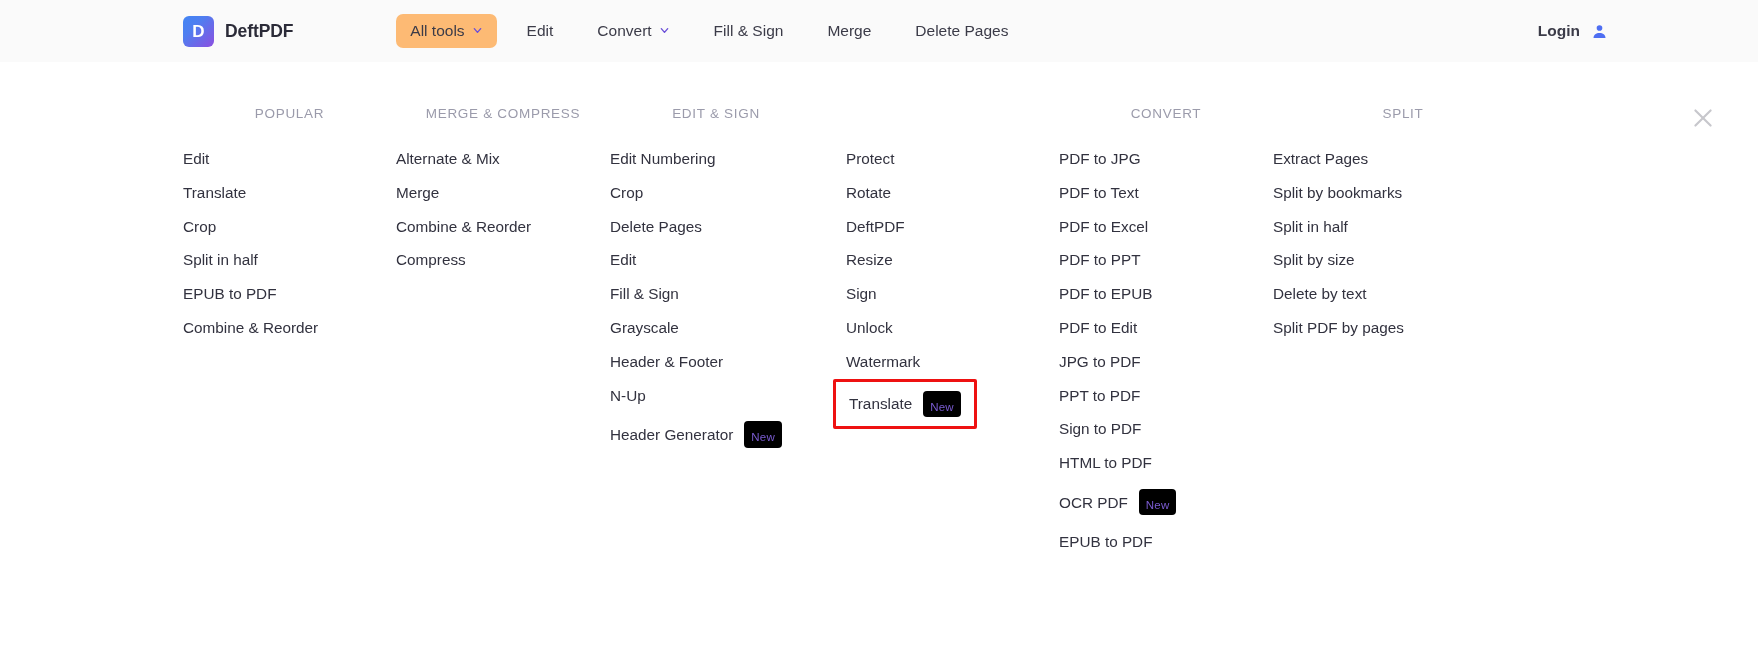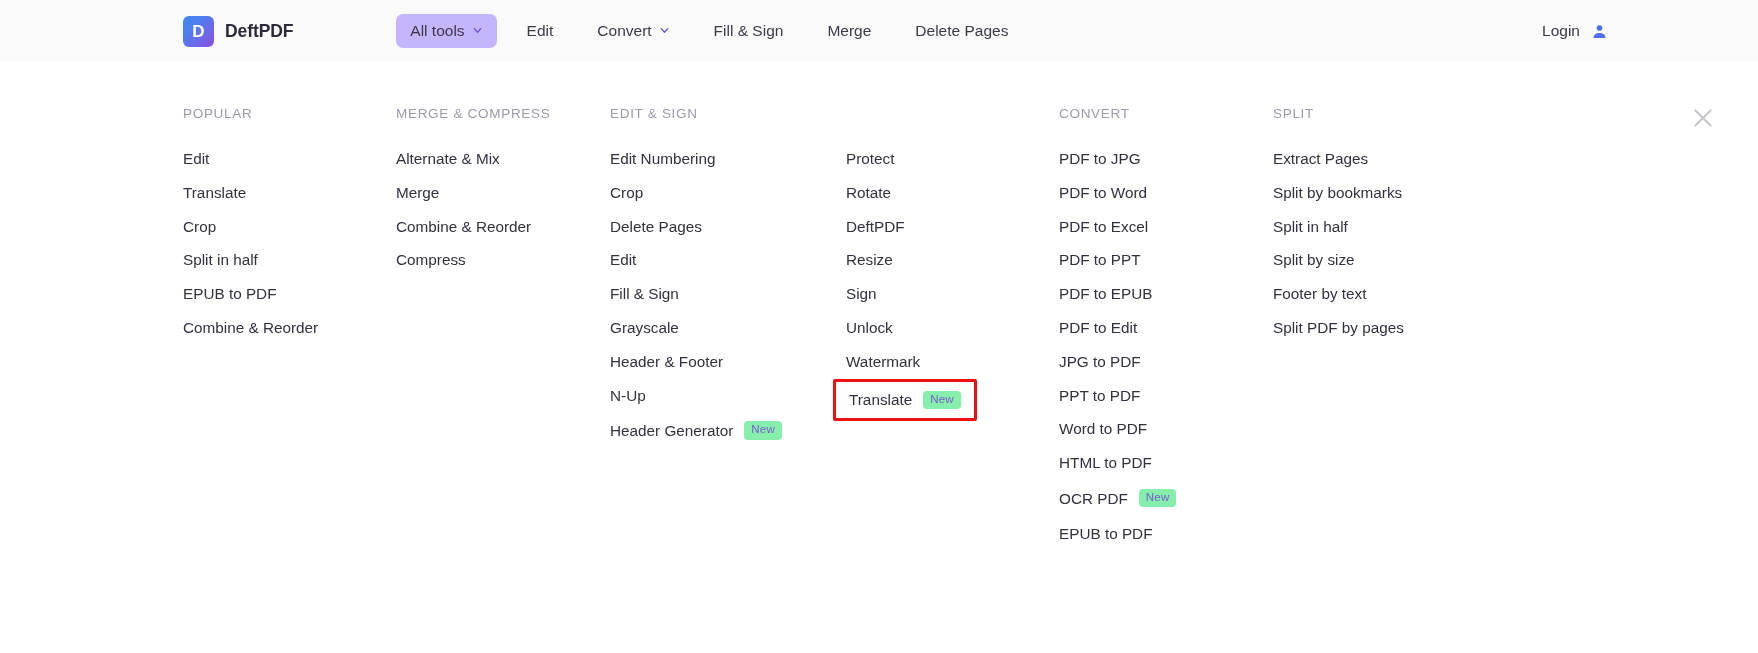--- a/index.html
+++ b/index.html
@@ -63,48 +63,50 @@
     color: #3b3b48;
     padding: 8px 14px;
     border-radius: 7px;
     display: flex;
     align-items: center;
     gap: 7px;
     white-space: nowrap;
     cursor: pointer;
   }
   .nav-item.active {
-    background: #c4b5fd;
+    background: #fdba74;
   }
   .chev {
     display: inline-block;
     width: 11px;
     height: 11px;
   }
 
   .nav-spacer { margin-right: 16px; }
 
   .login-area {
     position: absolute;
     right: 150px;
     display: flex;
     align-items: center;
     gap: 11px;
     cursor: pointer;
+    font-weight: bold;
   }
   .login-label { font-size: 15.5px; color: #3b3b48; }
   .person-icon { width: 17px; height: 17px; display:block; }
 
   
   .mega {
     position: relative;
     background: #ffffff;
     padding-top: 44px;
     height: 591px;
     box-sizing: border-box;
+    text-align: center;
   }
   .close-btn {
     position: absolute;
     top: 43px;
     right: 42px;
     width: 26px;
     height: 26px;
     cursor: pointer;
   }
   .close-btn svg { display:block; }
@@ -139,25 +141,25 @@
     margin-bottom: 18.5px;
     display: flex;
     align-items: center;
     gap: 11px;
     cursor: pointer;
     width: fit-content;
   }
   .tool:last-child { margin-bottom: 0; }
 
   .badge-new {
-    background: #86efac;
+    background: #000000;
     color: #7a5bd0;
     font-size: 11.5px;
     border-radius: 4px;
-    padding: 3px 7px 4px 7px;
+    padding: 11px 7px 4px 7px;
     line-height: 1;
     letter-spacing: 0.2px;
   }
 
   .tool.highlighted {
     border: 3px solid #ee1111;
     margin: -9px -13px 9.5px -13px;
     padding: 9px 13px;
     border-radius: 2px;
   }
@@ -313,42 +315,42 @@
           <span>Translate</span>
           <span class="badge-new">New</span>
         </div>
       </div>
       <div class="col col-convert">
         <div class="col-head">CONVERT</div>
         <div class="tool">
           <span>PDF to JPG</span>
         </div>
         <div class="tool">
-          <span>PDF to Word</span>
+          <span>PDF to Text</span>
         </div>
         <div class="tool">
           <span>PDF to Excel</span>
         </div>
         <div class="tool">
           <span>PDF to PPT</span>
         </div>
         <div class="tool">
           <span>PDF to EPUB</span>
         </div>
         <div class="tool">
           <span>PDF to Edit</span>
         </div>
         <div class="tool">
           <span>JPG to PDF</span>
         </div>
         <div class="tool">
           <span>PPT to PDF</span>
         </div>
         <div class="tool">
-          <span>Word to PDF</span>
+          <span>Sign to PDF</span>
         </div>
         <div class="tool">
           <span>HTML to PDF</span>
         </div>
         <div class="tool">
           <span>OCR PDF</span>
           <span class="badge-new">New</span>
         </div>
         <div class="tool">
           <span>EPUB to PDF</span>
@@ -362,21 +364,21 @@
         <div class="tool">
           <span>Split by bookmarks</span>
         </div>
         <div class="tool">
           <span>Split in half</span>
         </div>
         <div class="tool">
           <span>Split by size</span>
         </div>
         <div class="tool">
-          <span>Footer by text</span>
+          <span>Delete by text</span>
         </div>
         <div class="tool">
           <span>Split PDF by pages</span>
         </div>
       </div>
     </div>
 
 </div>
 
 </body></html>

